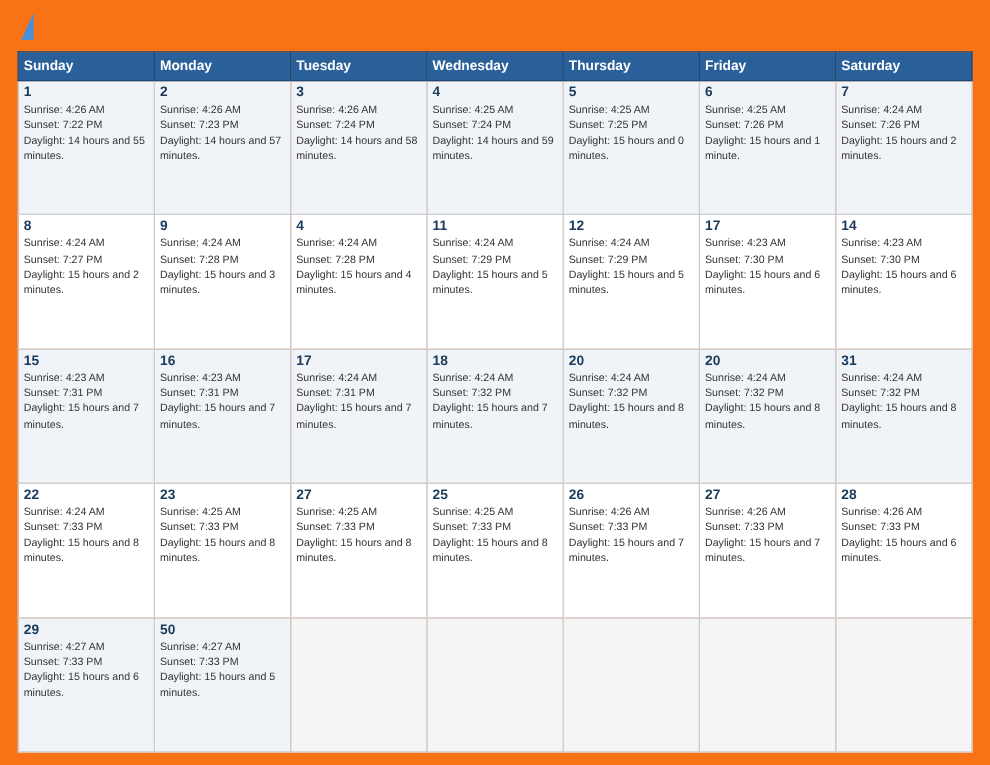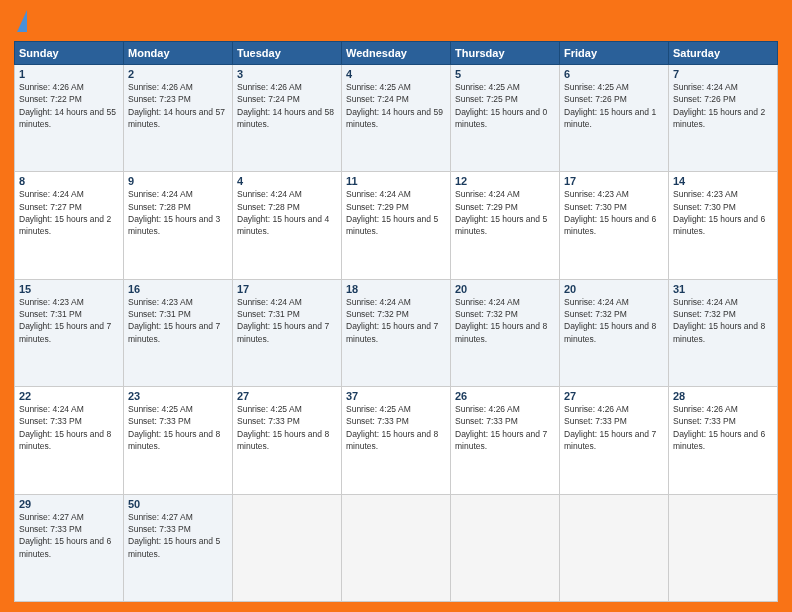--- a/index.html
+++ b/index.html
@@ -243,21 +243,21 @@
           </td>
           <td>
             <span class="day-num">23</span>
             <div class="day-info">Sunrise: 4:25 AM<br>Sunset: 7:33 PM<br>Daylight: 15 hours and 8 minutes.</div>
           </td>
           <td>
             <span class="day-num">27</span>
             <div class="day-info">Sunrise: 4:25 AM<br>Sunset: 7:33 PM<br>Daylight: 15 hours and 8 minutes.</div>
           </td>
           <td>
-            <span class="day-num">37</span>
+            <span class="day-num">25</span>
             <div class="day-info">Sunrise: 4:25 AM<br>Sunset: 7:33 PM<br>Daylight: 15 hours and 8 minutes.</div>
           </td>
           <td>
             <span class="day-num">26</span>
             <div class="day-info">Sunrise: 4:26 AM<br>Sunset: 7:33 PM<br>Daylight: 15 hours and 7 minutes.</div>
           </td>
           <td>
             <span class="day-num">27</span>
             <div class="day-info">Sunrise: 4:26 AM<br>Sunset: 7:33 PM<br>Daylight: 15 hours and 7 minutes.</div>
           </td>

